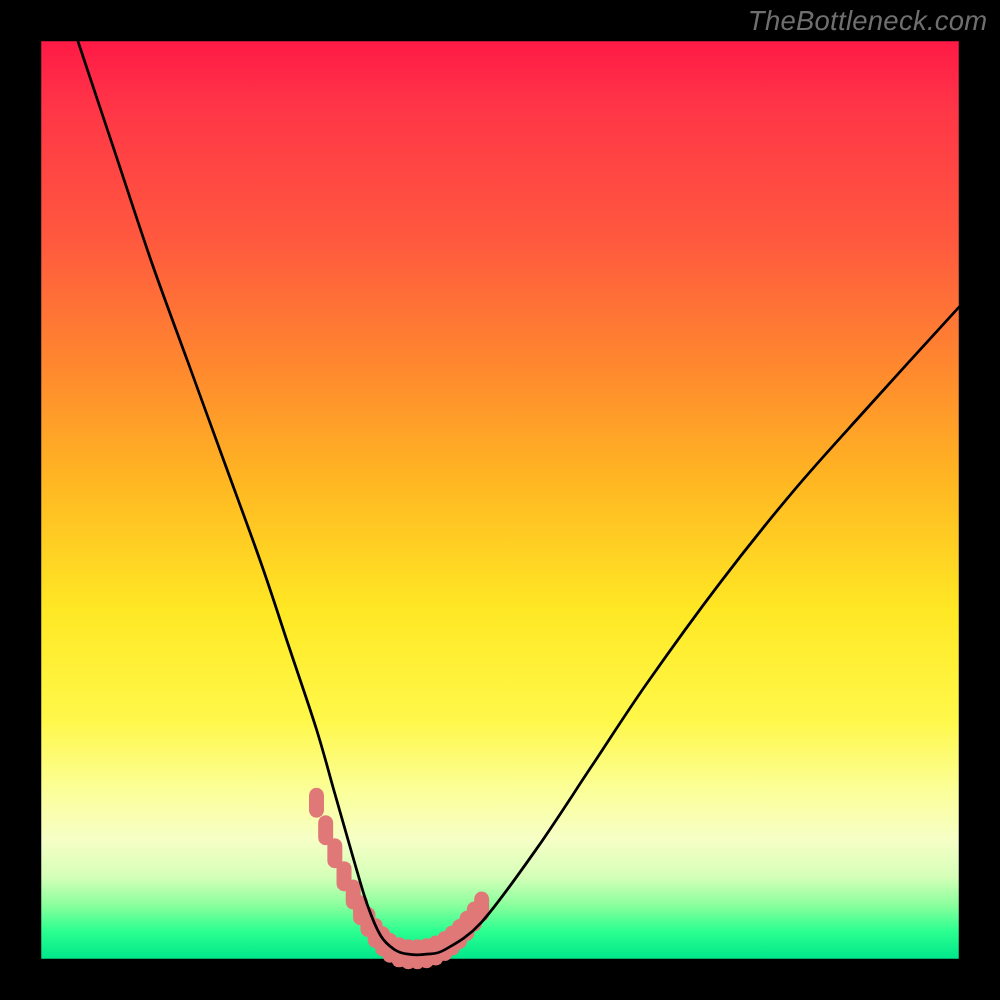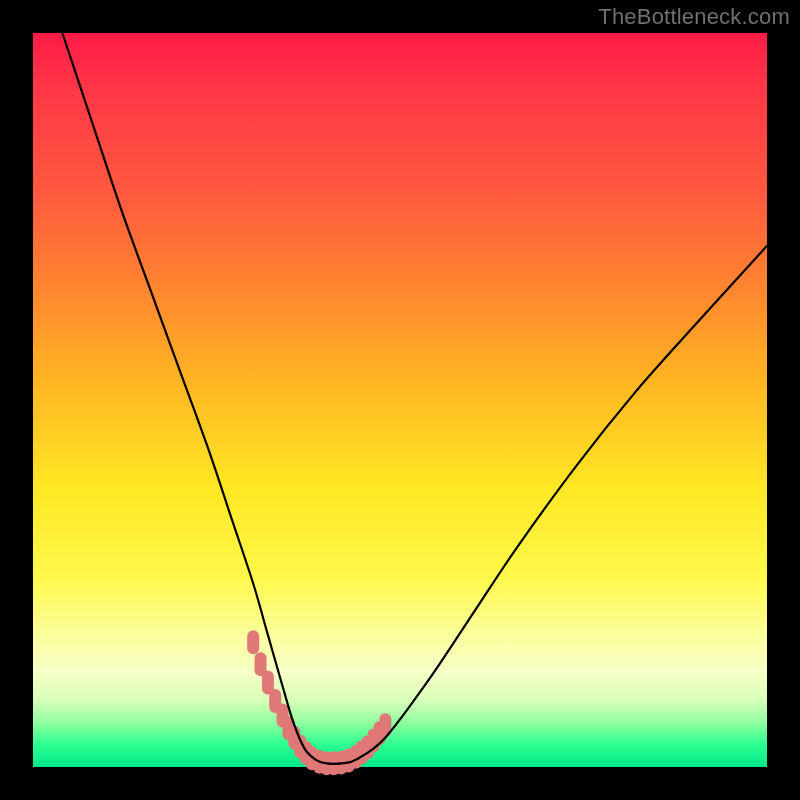--- a/index.html
+++ b/index.html
@@ -11,20 +11,21 @@
     overflow: hidden;
     font-family: Arial, Helvetica, sans-serif;
   }
   .frame {
     position: absolute;
     left: 0;
     top: 0;
     width: 800px;
     height: 800px;
     background: #000;
+    font-style: italic;
   }
   .plot-area {
     position: absolute;
     left: 33px;
     top: 33px;
     width: 734px;
     height: 734px;
     
     background: linear-gradient(to bottom,
       #ff1a46 0%,

